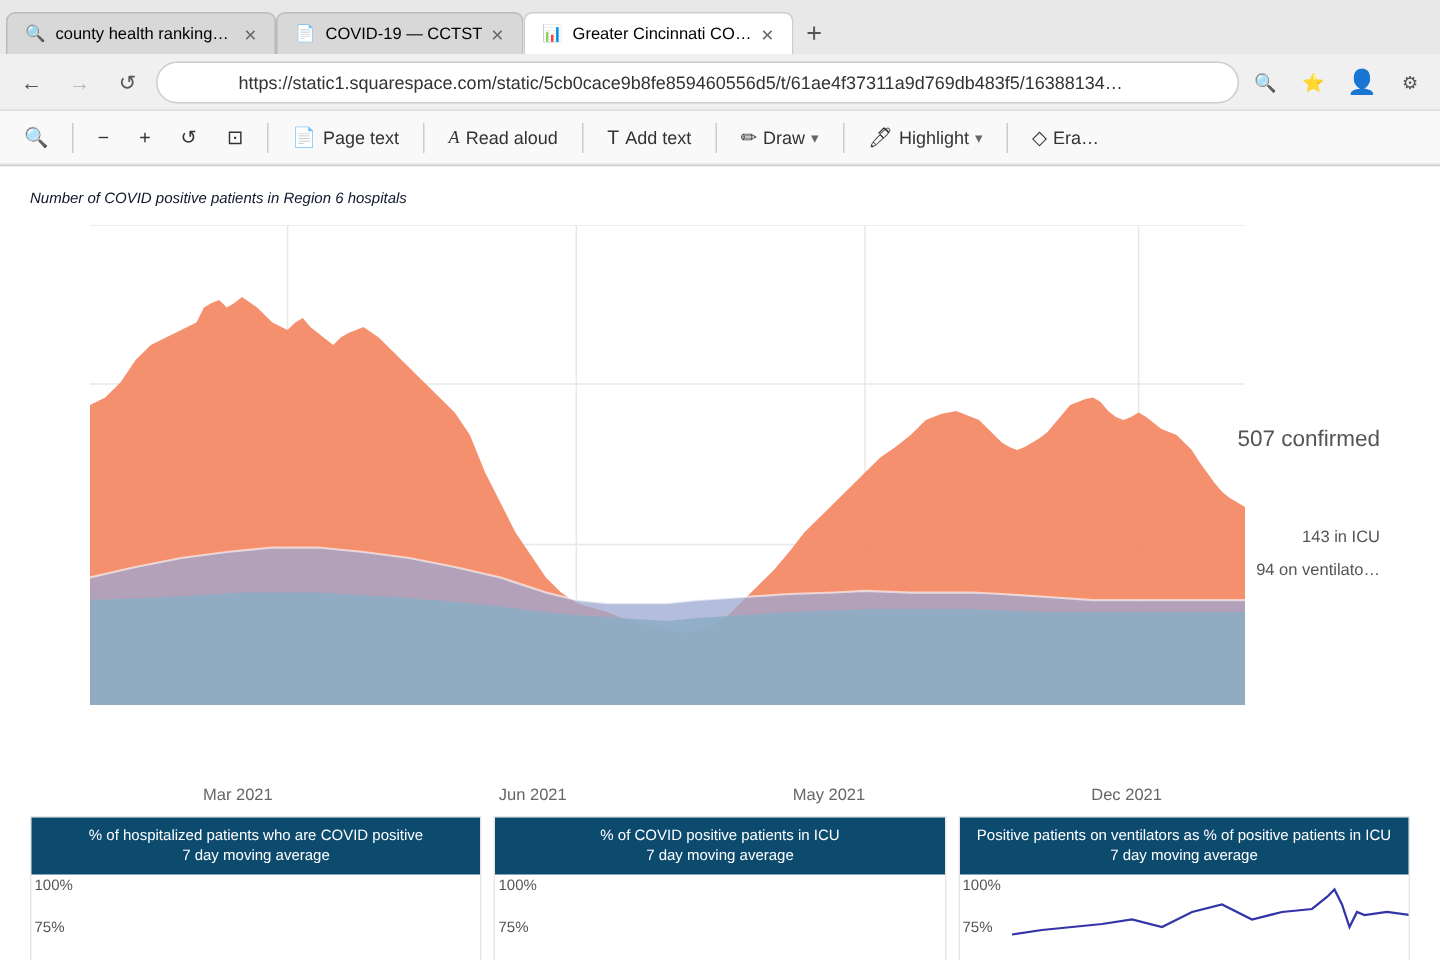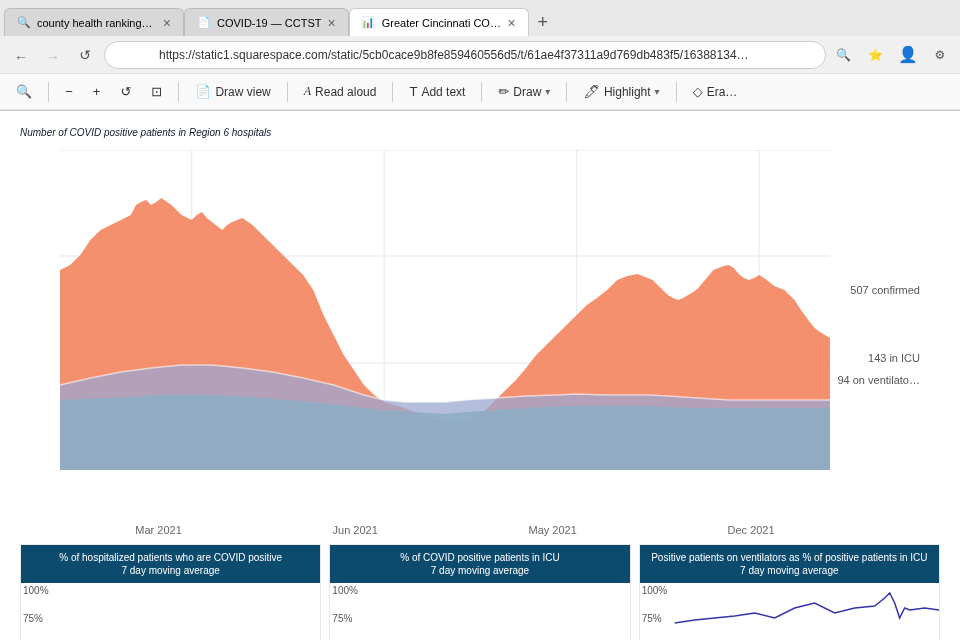--- a/index.html
+++ b/index.html
@@ -104,21 +104,21 @@
     </div>
     <div class="tool-btn">
       <span class="tool-icon">↺</span>
     </div>
     <div class="tool-btn">
       <span class="tool-icon">⊡</span>
     </div>
     <div class="tool-divider"></div>
     <div class="tool-btn">
       <span class="tool-icon">📄</span>
-      <span>Draw view</span>
+      <span>Page text</span>
     </div>
     <div class="tool-divider"></div>
     <div class="tool-btn">
       <span class="tool-icon" style="font-size:12px; font-style:italic; font-family:serif;">A</span>
       <span>Read aloud</span>
     </div>
     <div class="tool-divider"></div>
     <div class="tool-btn">
       <span class="tool-icon">T</span>
       <span>Add text</span>
@@ -211,21 +211,21 @@
           L180,218 L210,222 L240,228 L270,235
           L300,245 L320,250 L340,252 L360,252
           L380,252 L400,250 L430,248 L460,246
           L490,245 L510,244 L540,245 L560,245
           L580,245 L600,246 L630,248 L660,250
           L690,250 L720,250 L760,250" fill="none" stroke="white" stroke-width="1.5" opacity="0.6"></path>
       </svg>
     </div>
 
     <div class="chart-right-labels">
-      <div class="right-label" style="top: 42%; font-size: 11px; color: #555;">507 confirmed</div>
+      <div class="right-label" style="top: 42%; font-size: 15px; color: #555;">507 confirmed</div>
       <div class="right-label" style="top: 63%; font-size: 11px; color: #555;">143 in ICU</div>
       <div class="right-label" style="top: 70%; font-size: 11px; color: #555;">94 on ventilato…</div>
     </div>
   </div>
 
   <div class="x-axis">
     <span class="x-label">Mar 2021</span>
     <span class="x-label">Jun 2021</span>
     <span class="x-label">May 2021</span>
     <span class="x-label">Dec 2021</span>

